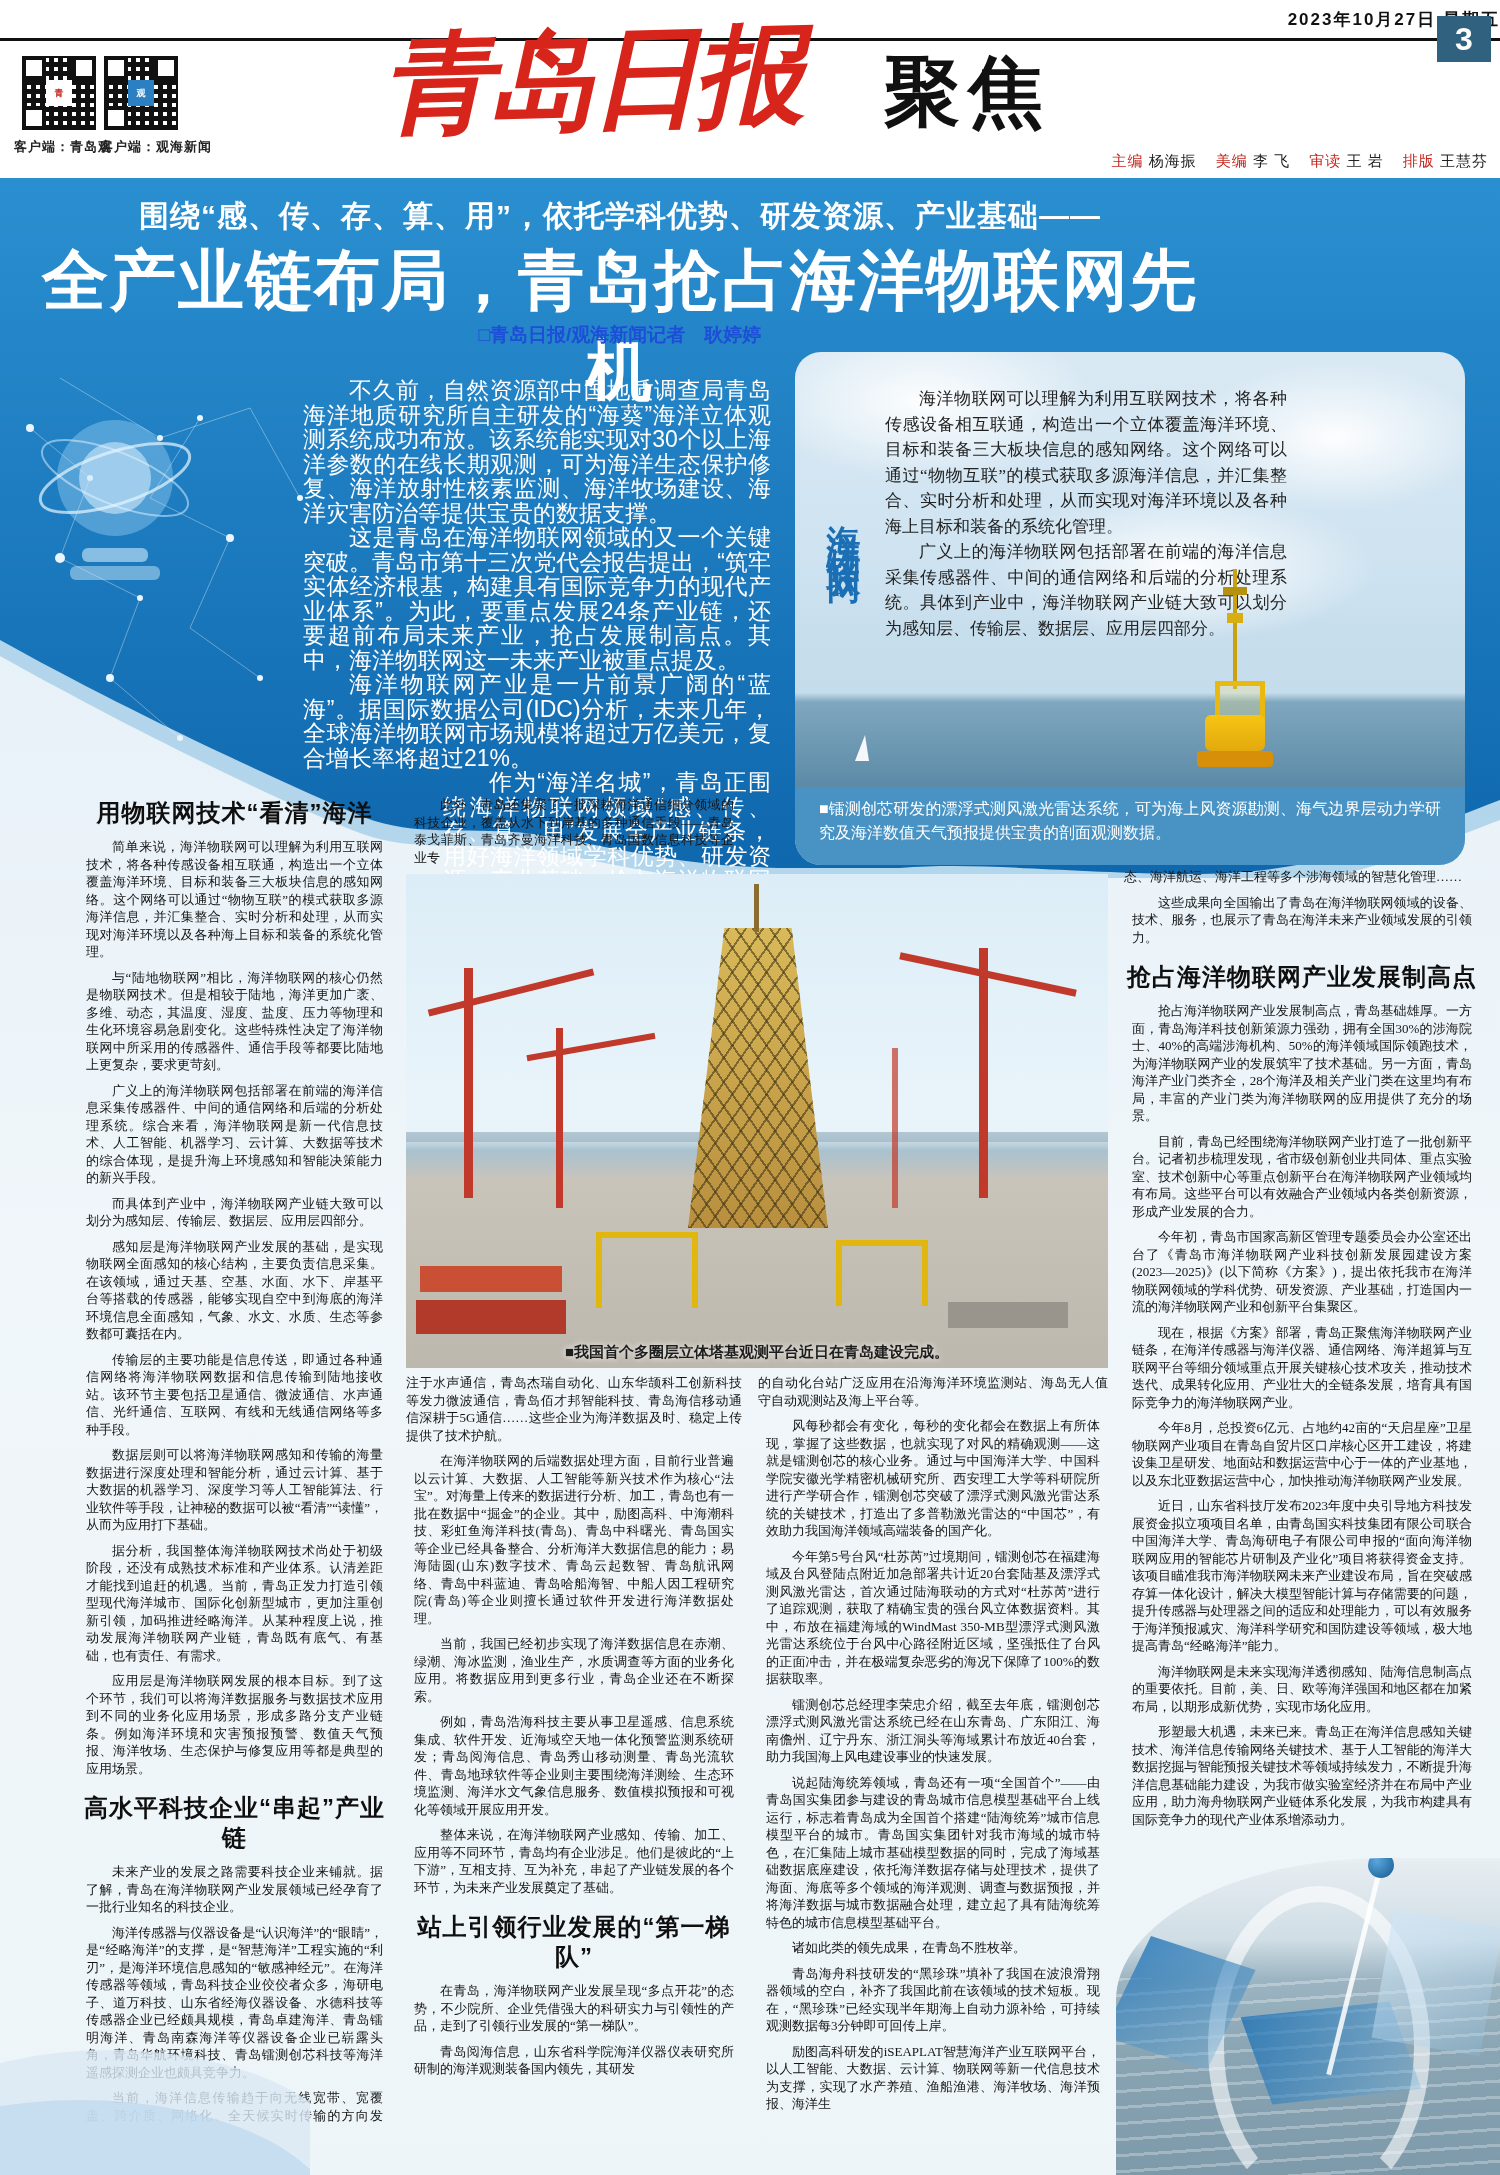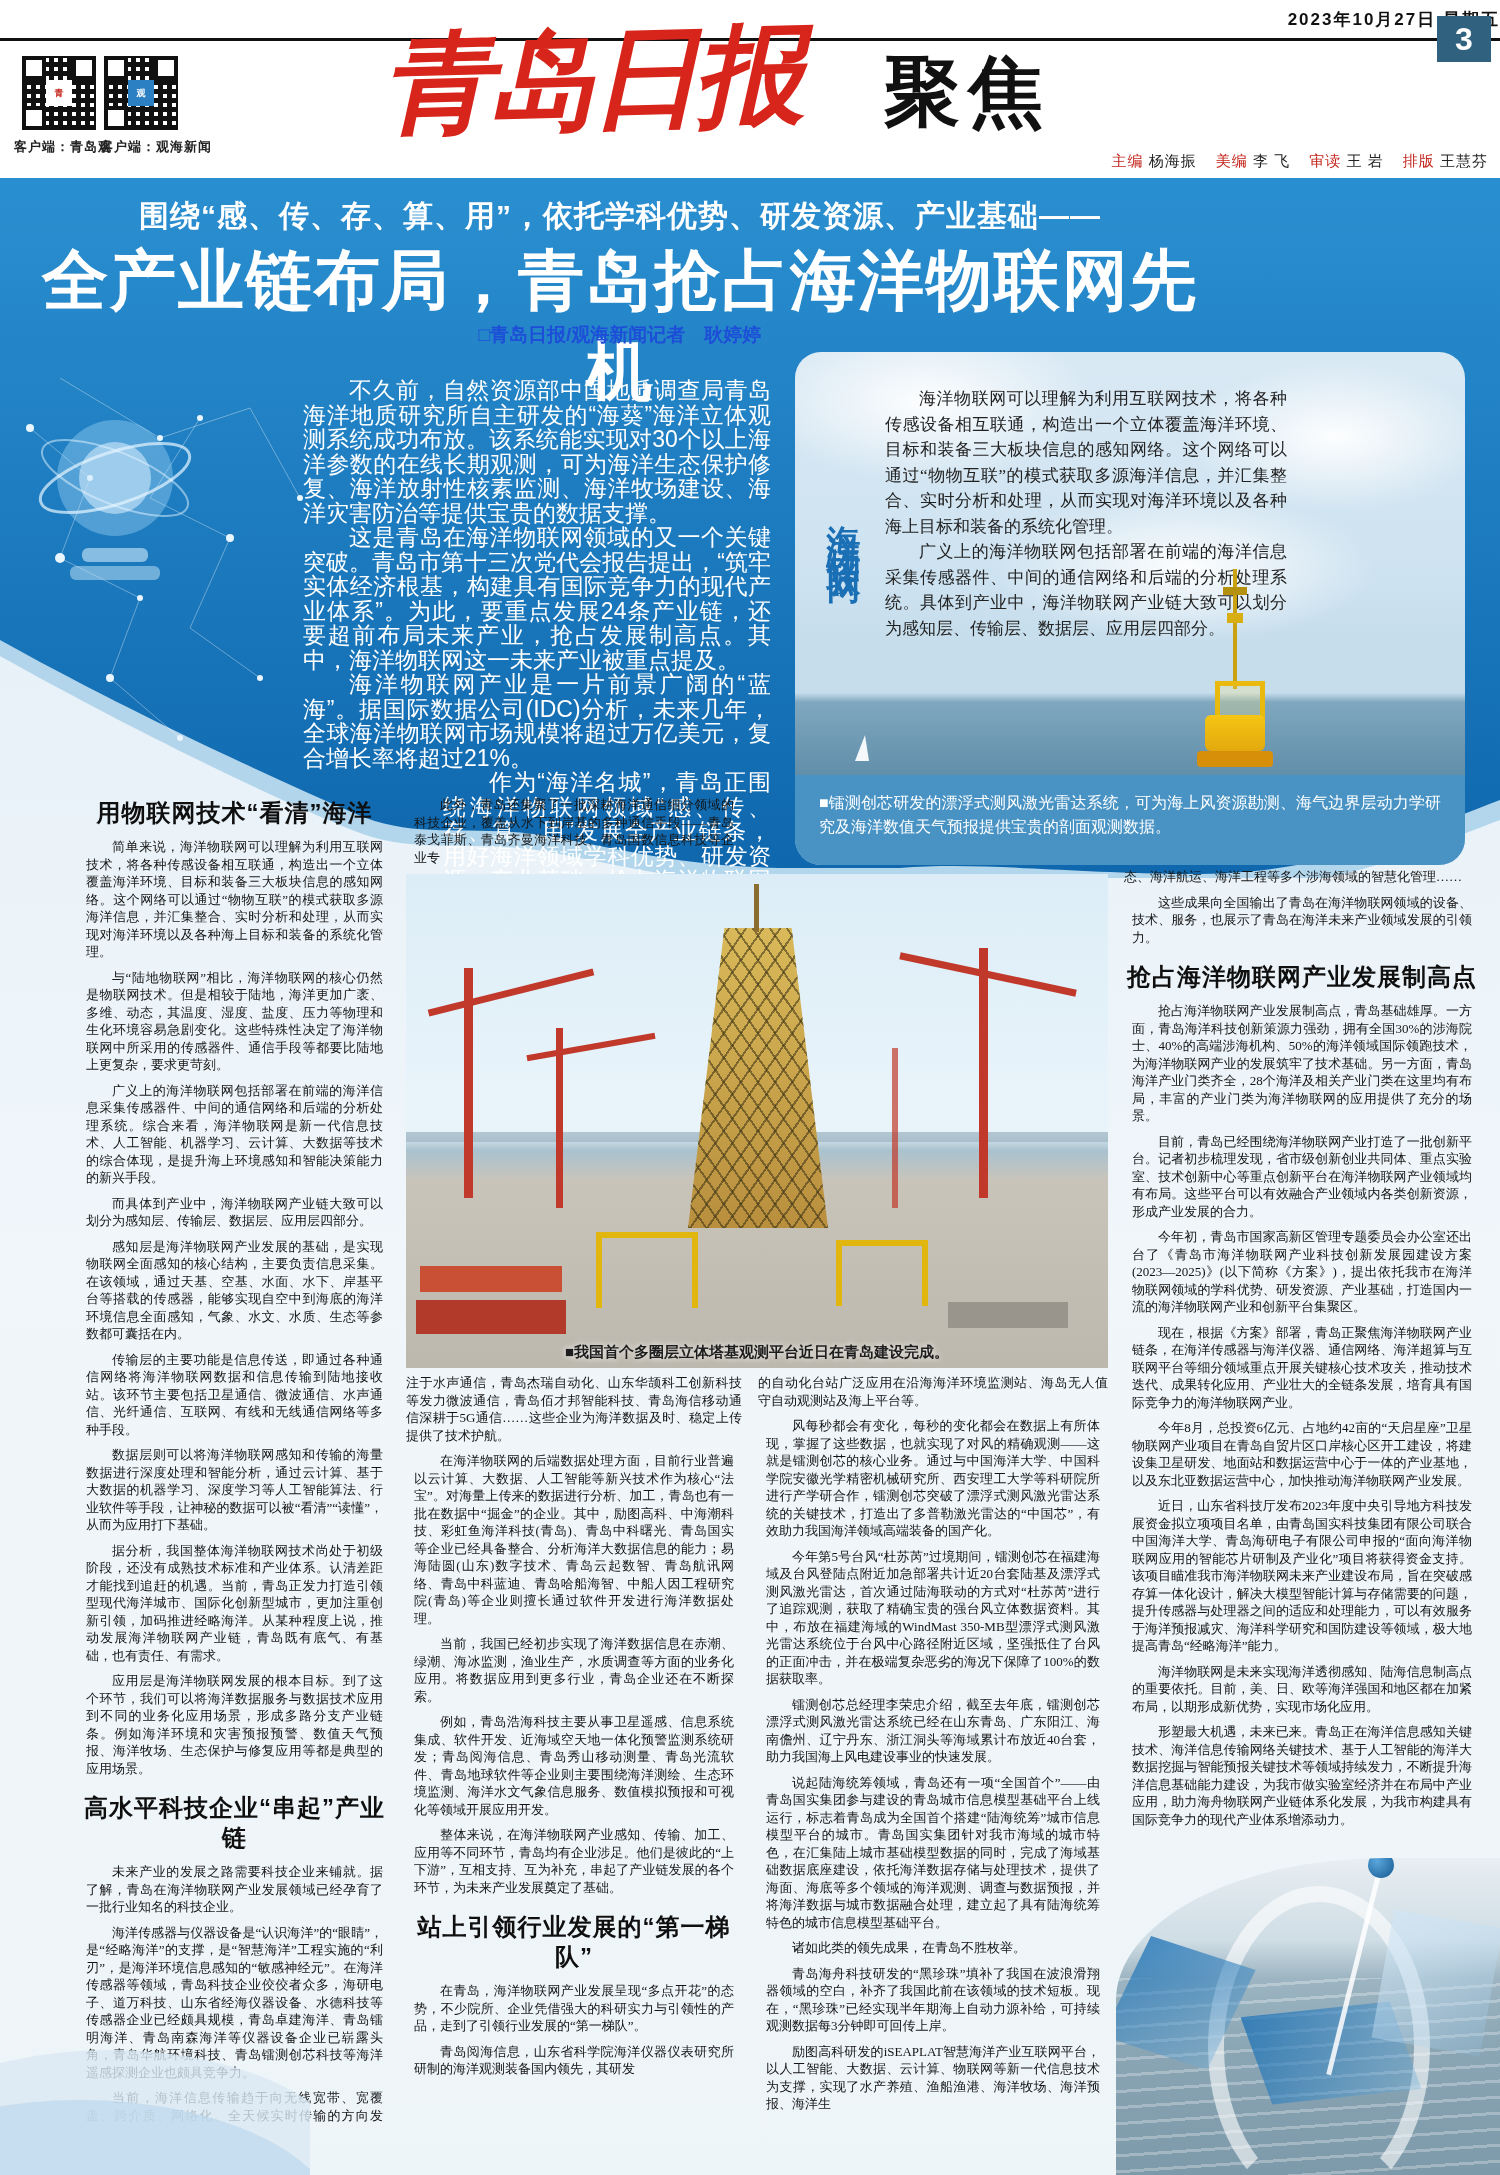--- a/index.html
+++ b/index.html
@@ -56,21 +56,21 @@
   #buoy .mast{position:absolute;left:46px;top:0;width:4px;height:120px;background:#caa211}
   #buoy .inst1{position:absolute;left:36px;top:18px;width:24px;height:8px;background:#b59110}
   #buoy .inst2{position:absolute;left:40px;top:44px;width:16px;height:10px;background:#d7af13}
   #buoy .cage{position:absolute;left:28px;top:112px;width:40px;height:34px;border:5px solid #e9b90f;background:rgba(255,230,120,.25)}
   #buoy .body{position:absolute;left:18px;top:146px;width:60px;height:36px;background:linear-gradient(180deg,#f6c514,#e3a90d);border-radius:6px}
   #buoy .base{position:absolute;left:10px;top:182px;width:76px;height:16px;background:#d78f0a;border-radius:4px}
   #sail{position:absolute;left:60px;bottom:104px;width:0;height:0;border-left:10px solid transparent;
         border-right:4px solid transparent;border-bottom:26px solid #f4f8fb}
   #ib-caption{position:absolute;left:0;bottom:0;width:622px;height:58px;background:#4893c4;
               color:#fff;font-family:"Liberation Sans",sans-serif;font-size:16px;line-height:24px;
-              padding:16px 24px;text-align:justify}
+              padding:10px 24px;text-align:justify}
   
   .col{position:absolute;overflow:hidden;font-size:13px;line-height:17.5px;text-align:justify;color:#141414}
   .col .para{text-indent:2em;margin:8px}
   .col .cont{text-indent:0;margin:0}
   .sechead{font-family:"Liberation Sans",sans-serif;font-size:24px;font-weight:bold;color:#0f0f0f;
            text-align:center;letter-spacing:1px;margin:16px 0 10px;text-indent:0;line-height:30px}
   #colA{left:78px;top:788px;width:313px;height:1337px}
   #colA .sechead:first-child{margin-top:10px}
   #colBtop{left:406px;top:788px;width:336px;height:80px}
   #colB{left:406px;top:1374px;width:336px;height:748px}

